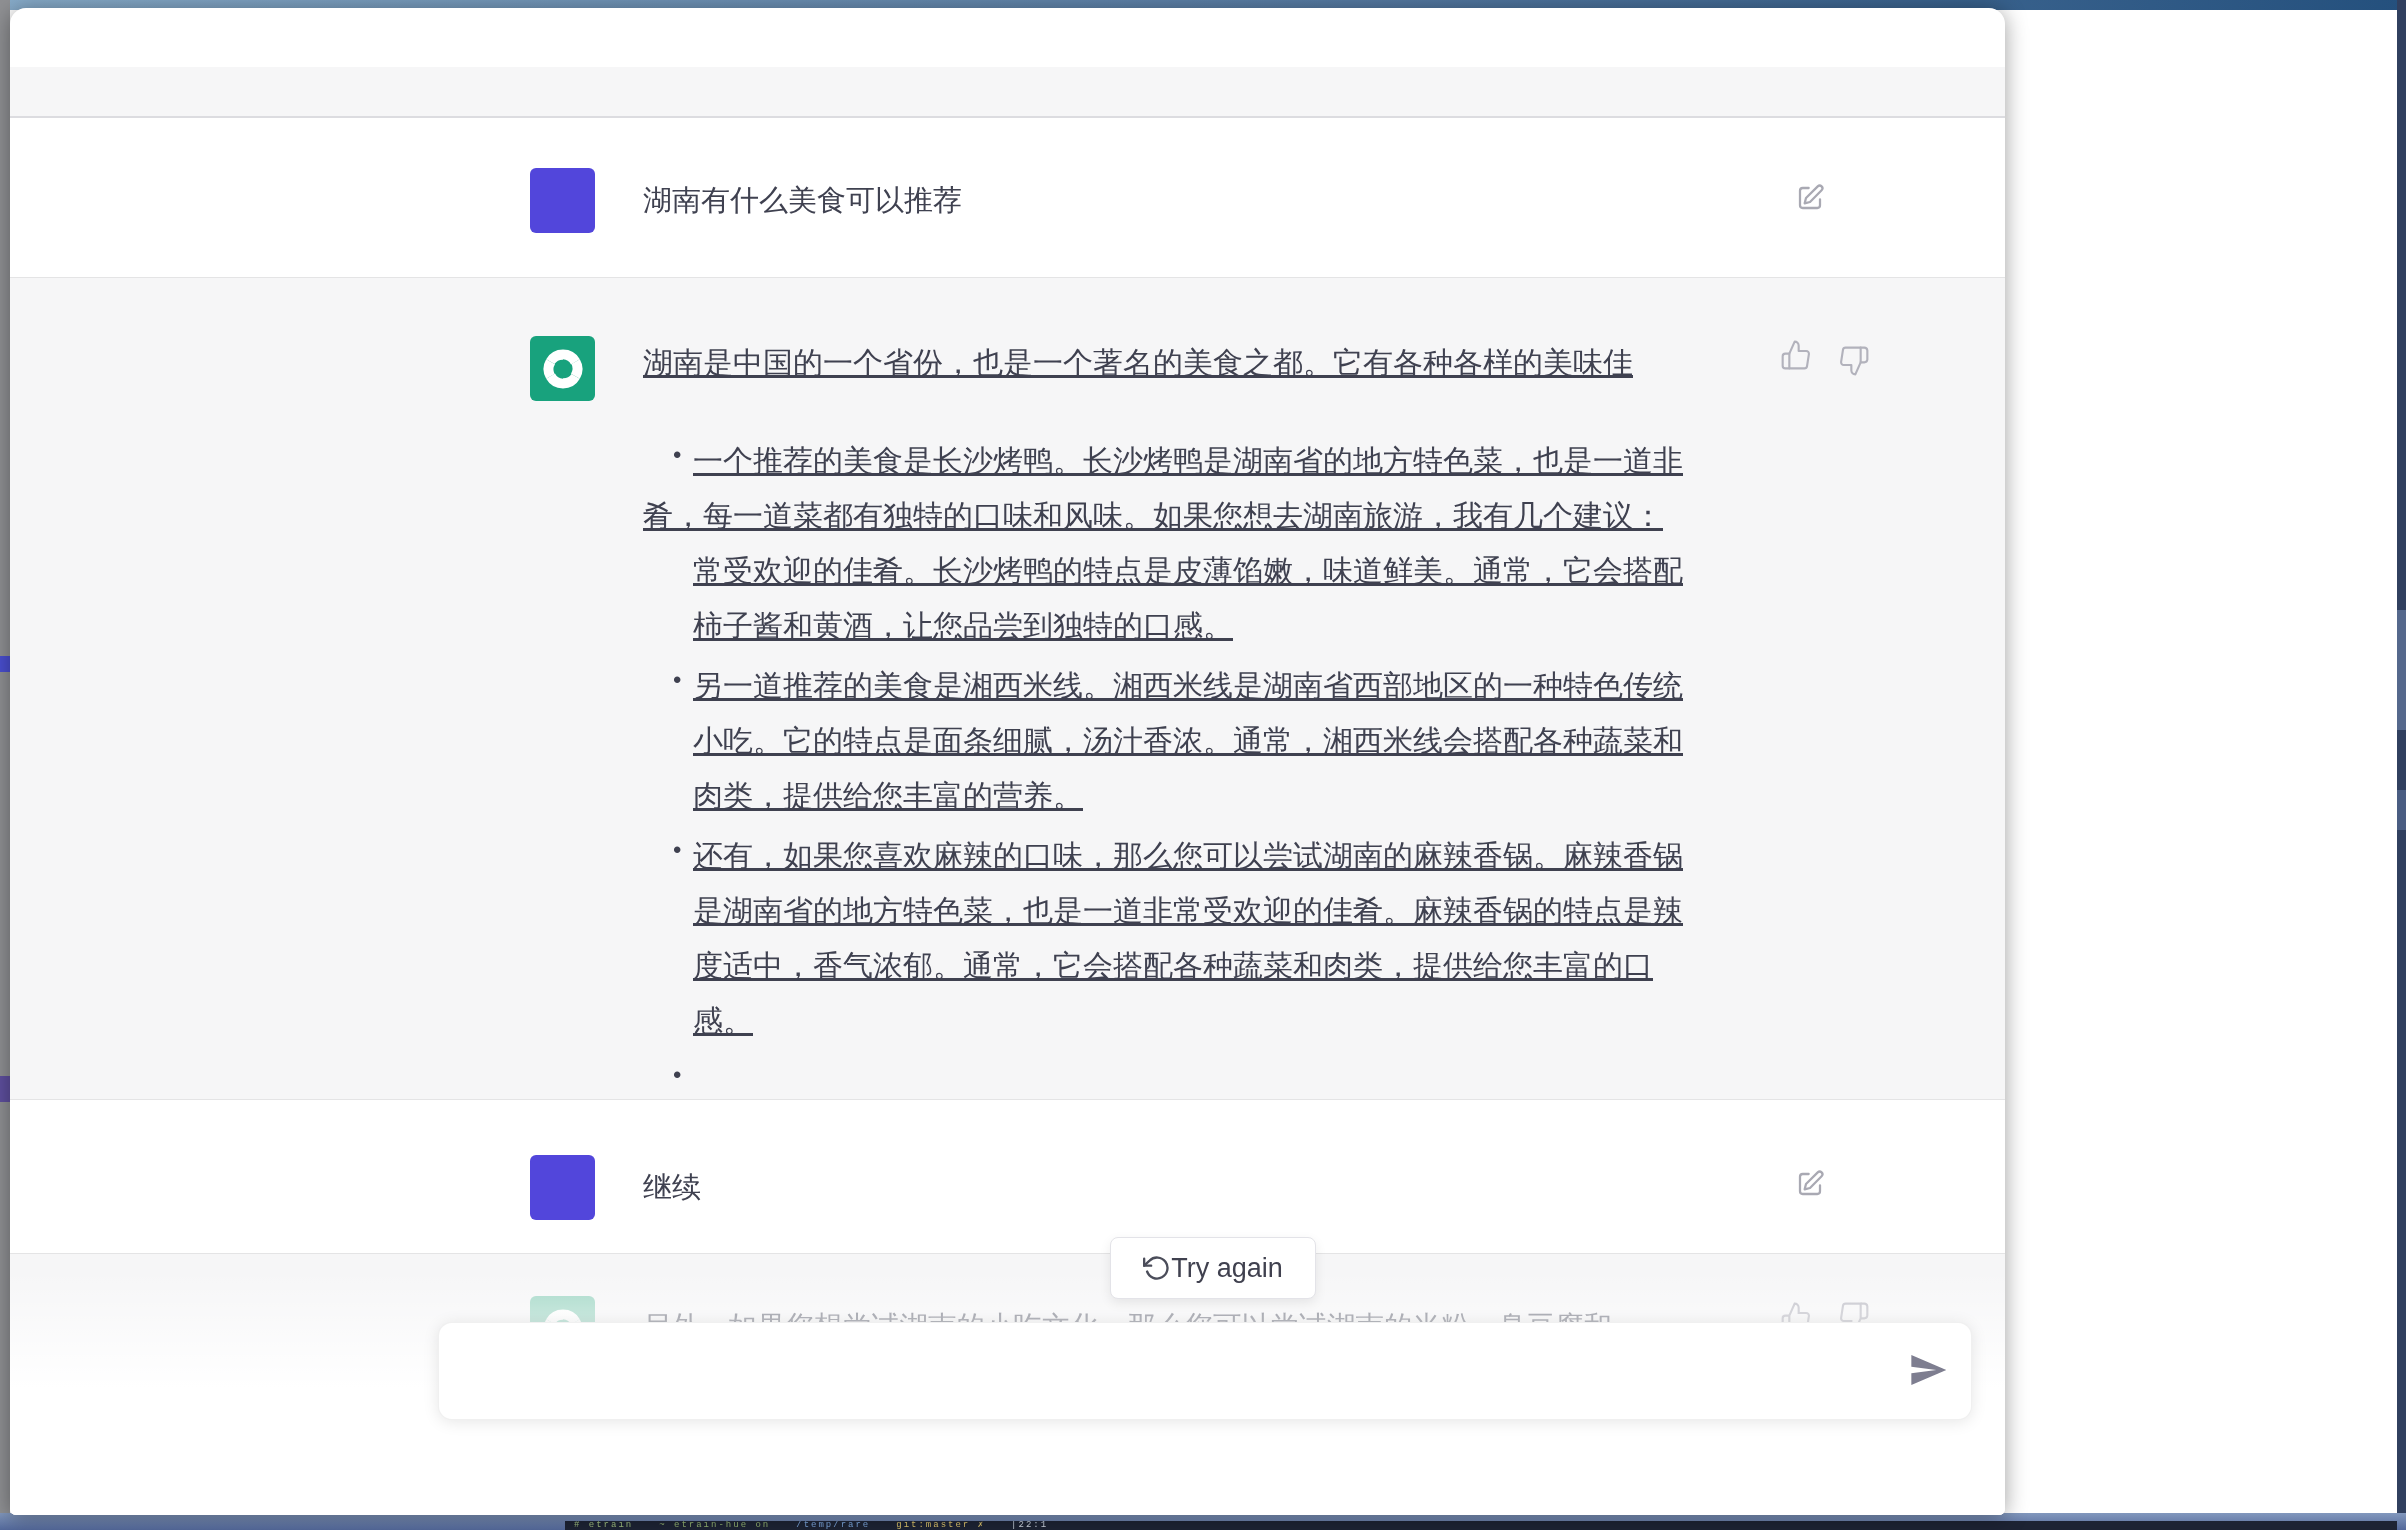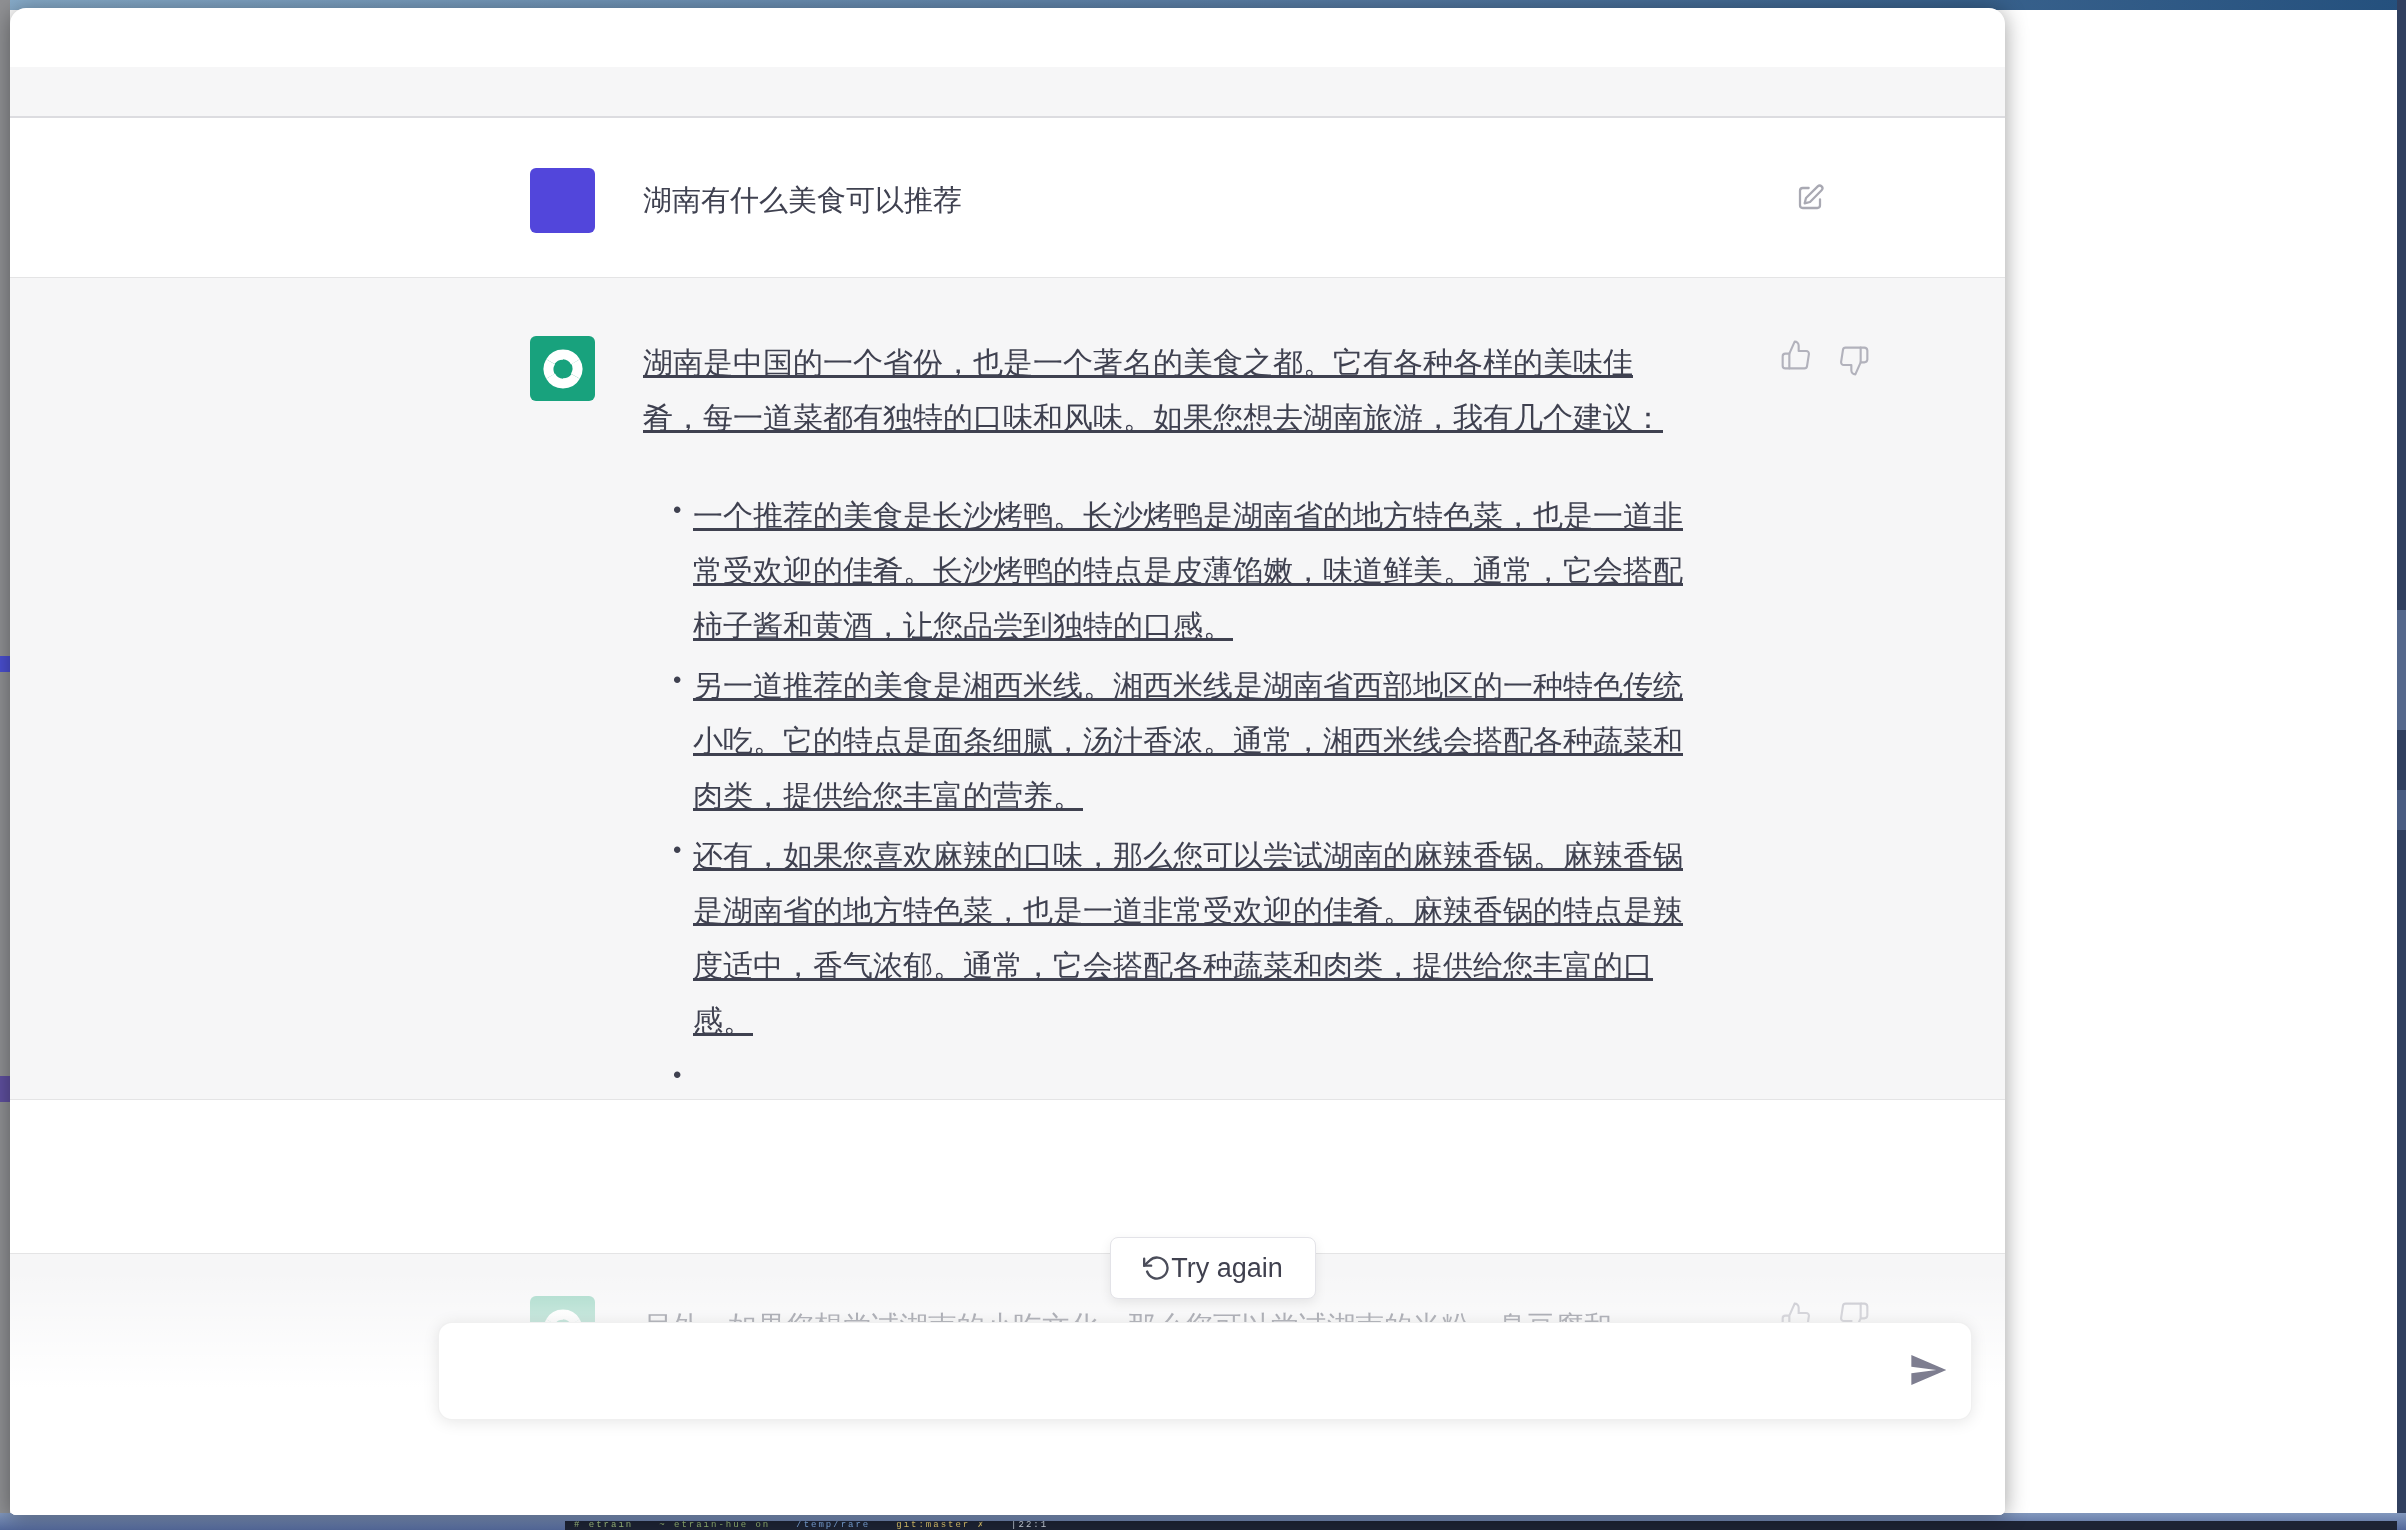--- a/index.html
+++ b/index.html
@@ -133,22 +133,22 @@
               <path d="M0,-13.5 A13.5,13.5 0 0 1 11.7,-6.75 L5.6,-3.2 A6.8,6.8 0 0 0 0,-6.8 Z" transform="rotate(120)"></path>
               <path d="M0,-13.5 A13.5,13.5 0 0 1 11.7,-6.75 L5.6,-3.2 A6.8,6.8 0 0 0 0,-6.8 Z" transform="rotate(180)"></path>
               <path d="M0,-13.5 A13.5,13.5 0 0 1 11.7,-6.75 L5.6,-3.2 A6.8,6.8 0 0 0 0,-6.8 Z" transform="rotate(240)"></path>
               <path d="M0,-13.5 A13.5,13.5 0 0 1 11.7,-6.75 L5.6,-3.2 A6.8,6.8 0 0 0 0,-6.8 Z" transform="rotate(300)"></path>
             </g>
           </svg>
         </span>
       </div>
       <div class="msg-body">
           <div class="line p">湖南是中国的一个省份，也是一个著名的美食之都。它有各种各样的美味佳</div>
+          <div class="line b">一个推荐的美食是长沙烤鸭。长沙烤鸭是湖南省的地方特色菜，也是一道非</div>
           <div class="line p">肴，每一道菜都有独特的口味和风味。如果您想去湖南旅游，我有几个建议：</div>
-          <div class="line b">一个推荐的美食是长沙烤鸭。长沙烤鸭是湖南省的地方特色菜，也是一道非</div>
           <div class="line i">常受欢迎的佳肴。长沙烤鸭的特点是皮薄馅嫩，味道鲜美。通常，它会搭配</div>
           <div class="line i">柿子酱和黄酒，让您品尝到独特的口感。</div>
           <div class="line b">另一道推荐的美食是湘西米线。湘西米线是湖南省西部地区的一种特色传统</div>
           <div class="line i">小吃。它的特点是面条细腻，汤汁香浓。通常，湘西米线会搭配各种蔬菜和</div>
           <div class="line i">肉类，提供给您丰富的营养。</div>
           <div class="line b">还有，如果您喜欢麻辣的口味，那么您可以尝试湖南的麻辣香锅。麻辣香锅</div>
           <div class="line i">是湖南省的地方特色菜，也是一道非常受欢迎的佳肴。麻辣香锅的特点是辣</div>
           <div class="line i">度适中，香气浓郁。通常，它会搭配各种蔬菜和肉类，提供给您丰富的口</div>
           <div class="line i">感。</div>
           <div class="line b"></div>
@@ -167,20 +167,34 @@
             <svg width="32" height="32" viewBox="0 0 24 24" fill="none" stroke="#b2b2bc" stroke-width="1.6" stroke-linecap="round" stroke-linejoin="round">
               <path d="M10 15v4a3 3 0 0 0 3 3l4-9V2H5.72a2 2 0 0 0-2 1.7l-1.38 9a2 2 0 0 0 2 2.3z"></path>
               <path d="M17 2h2.67A2.31 2.31 0 0 1 22 4v7a2.31 2.31 0 0 1-2.33 2H17"></path>
             </svg>
           </span>
         </button>
       </div>
     </div>
   </div>
 
+  <div class="row row-user2">
+    <div class="inner">
+      <div class="avatar avatar-user" style="top:55px;"></div>
+      <div class="u-text" style="top:55px;">继续</div>
+      <button class="edit-btn" style="top:68px;">
+        <span>
+          <svg width="32" height="32" viewBox="0 0 24 24" fill="none" stroke="#a9a9b3" stroke-width="1.7" stroke-linecap="round" stroke-linejoin="round">
+            <path d="M11 4.5H6.5a2 2 0 0 0-2 2v11a2 2 0 0 0 2 2h11a2 2 0 0 0 2-2V13"></path>
+            <path d="M17.8 3.3a2 2 0 0 1 2.9 2.9L12 15l-4 1 1-4 8.8-8.7z"></path>
+          </svg>
+        </span>
+      </button>
+    </div>
+  </div>
 
   <div class="row row-asst2">
     <div class="inner">
       <div class="avatar avatar-asst partial-avatar" style="background:#8ed0ba;">
         <span>
           <svg width="46" height="46" viewBox="-16 -16 32 32">
             <g fill="#ffffff">
               <path d="M0,-13.5 A13.5,13.5 0 0 1 11.7,-6.75 L5.6,-3.2 A6.8,6.8 0 0 0 0,-6.8 Z"></path>
               <path d="M0,-13.5 A13.5,13.5 0 0 1 11.7,-6.75 L5.6,-3.2 A6.8,6.8 0 0 0 0,-6.8 Z" transform="rotate(60)"></path>
               <path d="M0,-13.5 A13.5,13.5 0 0 1 11.7,-6.75 L5.6,-3.2 A6.8,6.8 0 0 0 0,-6.8 Z" transform="rotate(120)"></path>

